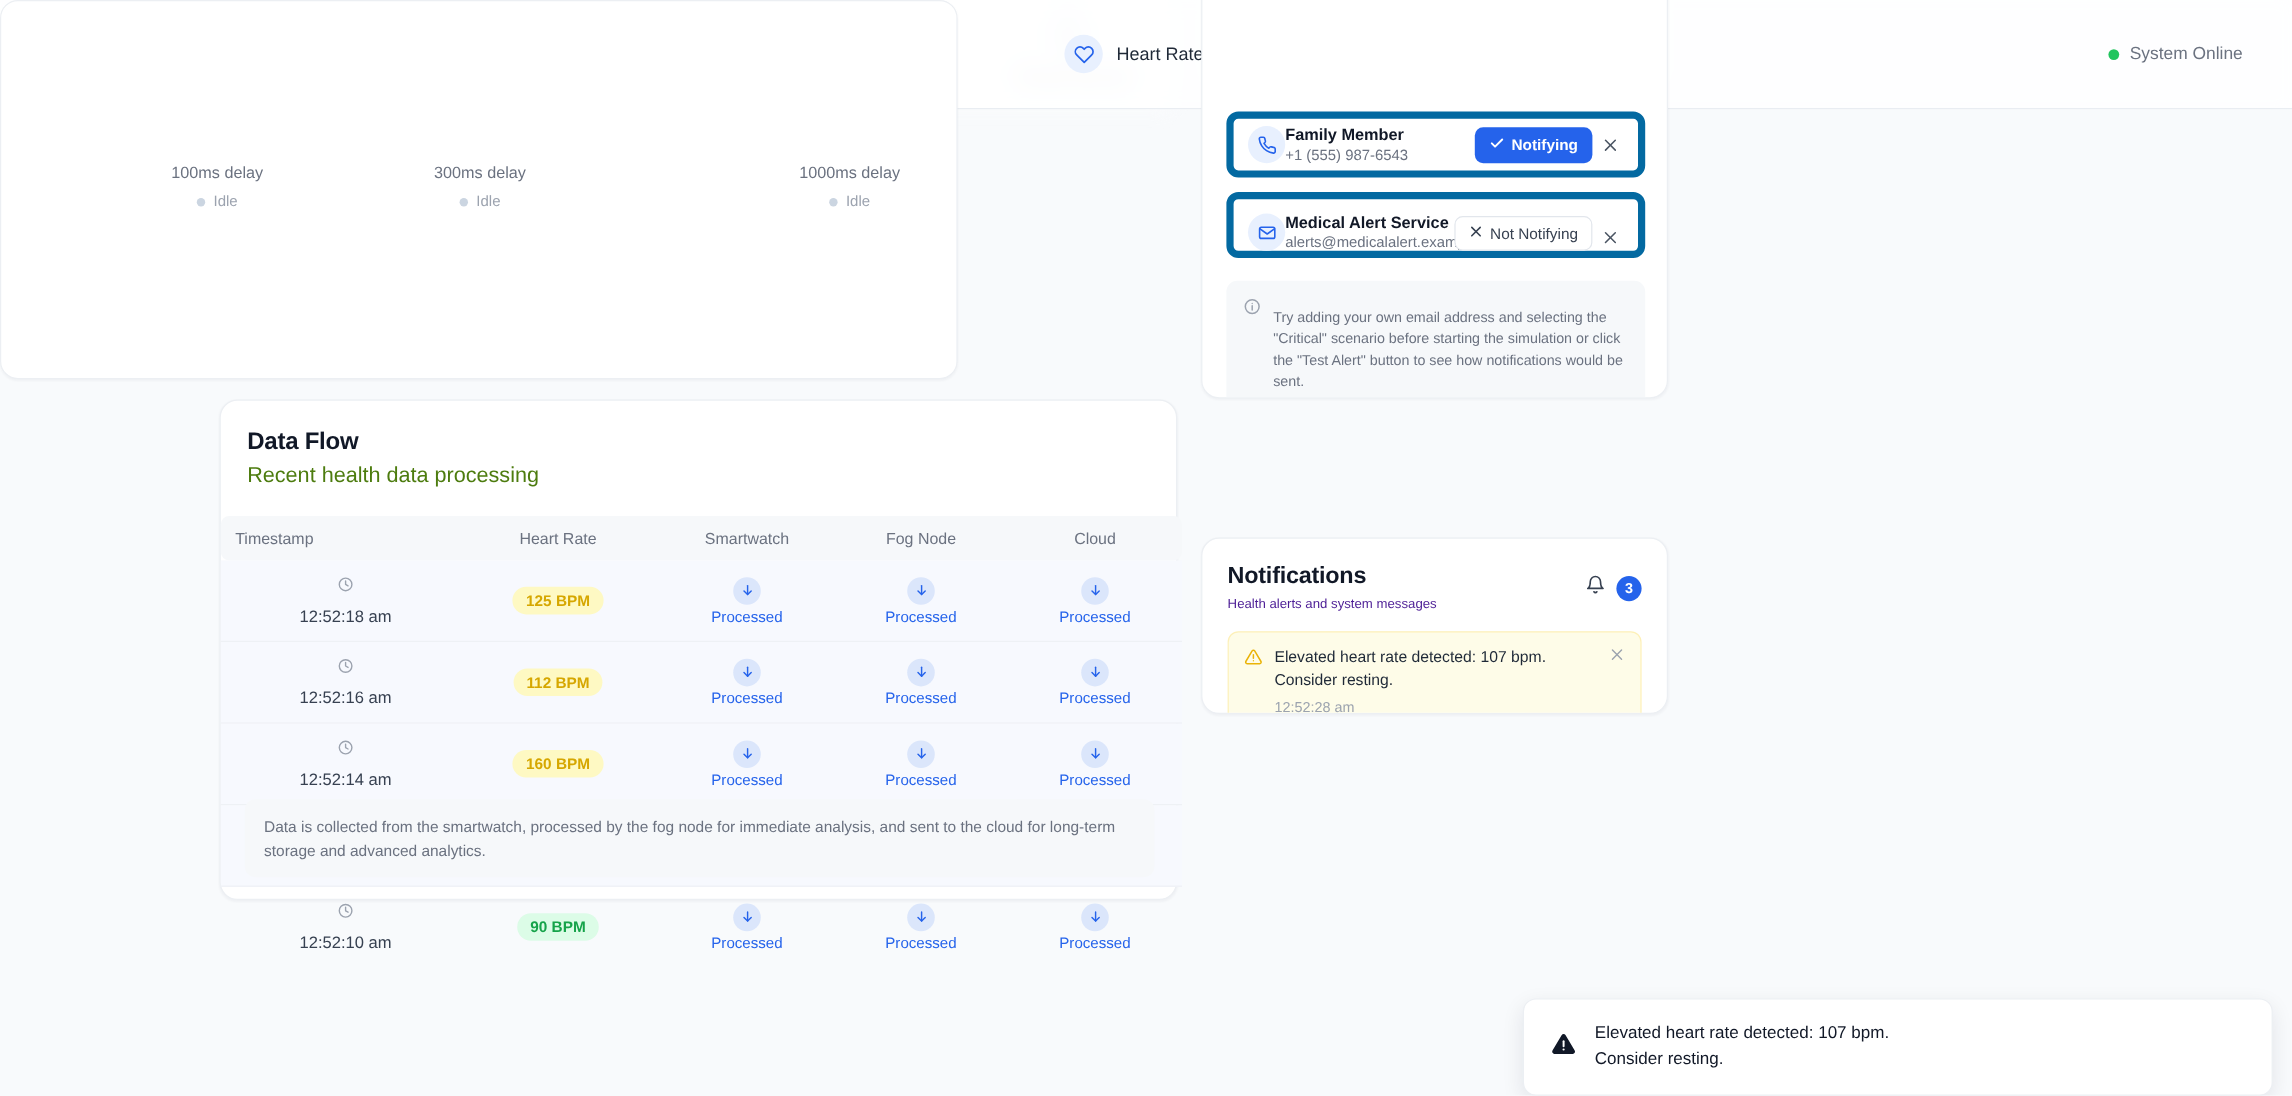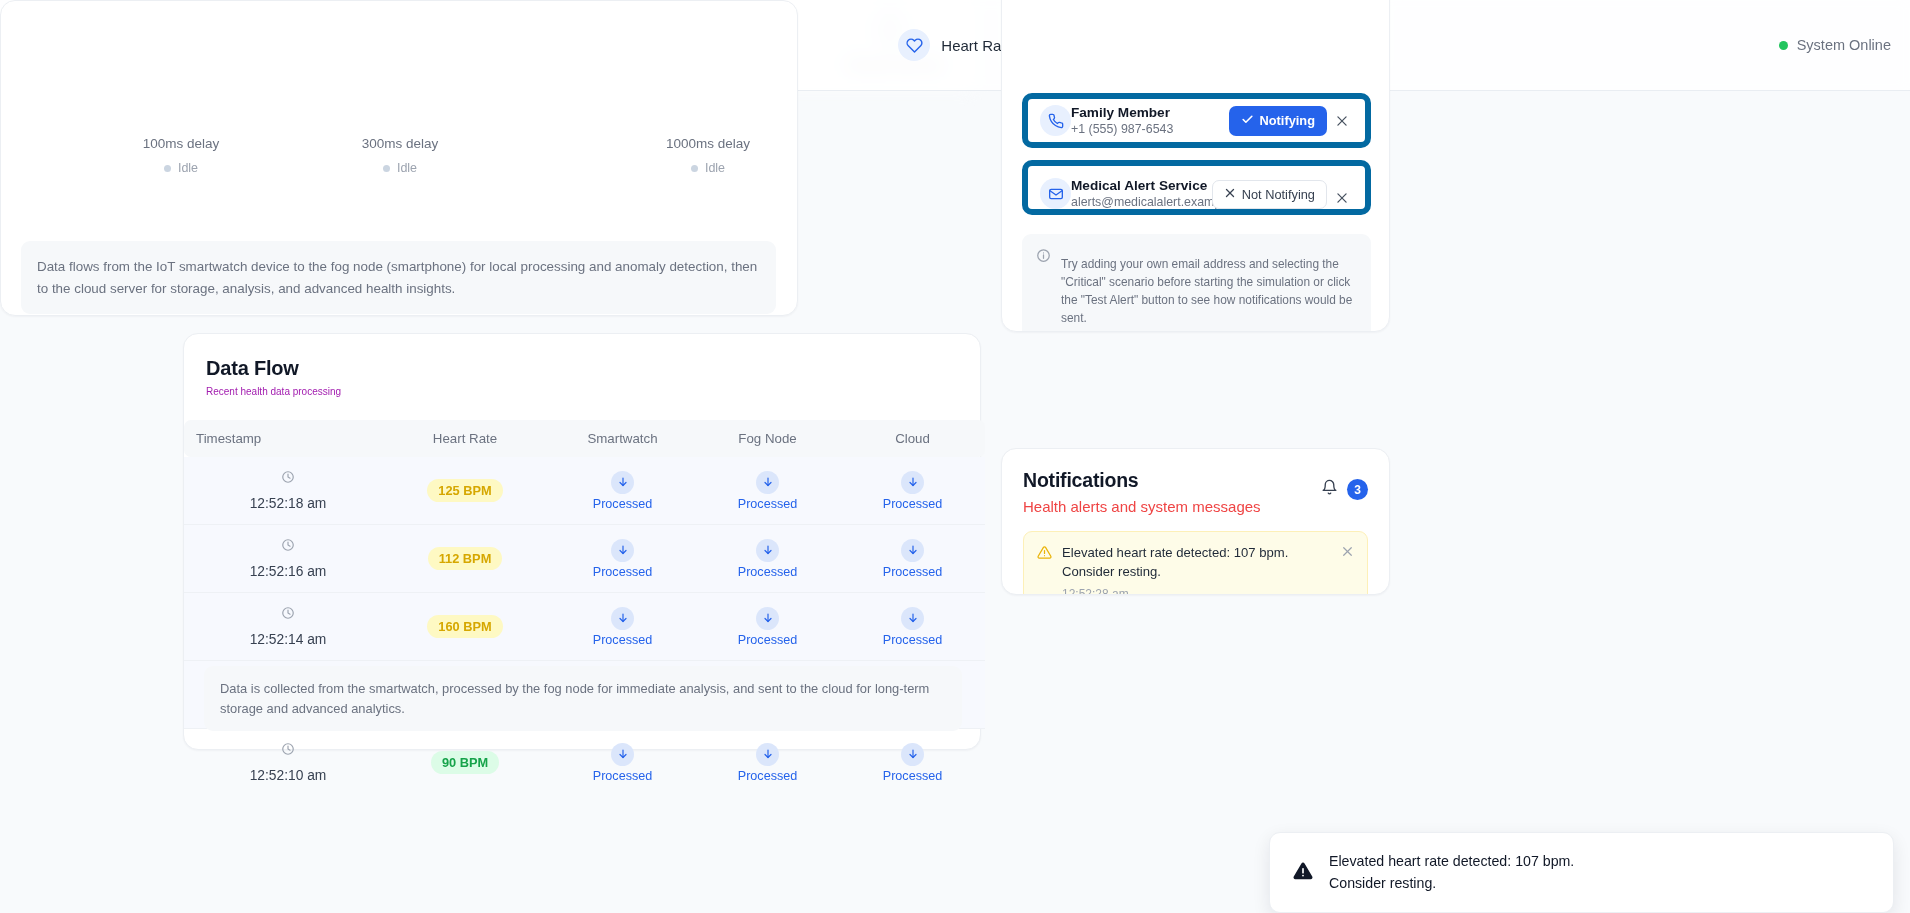--- a/index.html
+++ b/index.html
@@ -40,21 +40,21 @@
   .brand-sub { font-size:13px; color:#6b7280; margin-top:2px; }
 
   .nav { display:flex; align-items:center; gap:32px; margin-left:auto; margin-right:auto; }
   .nav-item { display:flex; align-items:center; gap:11px; cursor:pointer; }
   .nav-ico {
     width:32px; height:32px; border-radius:50%; background:#e8f0fe;
     display:flex; align-items:center; justify-content:center;
   }
   .nav-label { font-size:15px; color:#1f2937; }
 
-  .status { display:flex; align-items:center; gap:9px; padding-right:19px; }
+  .status { display:flex; align-items:center; gap:9px; padding-right:41px; }
   .dot-green { width:9px; height:9px; border-radius:50%; background:#22c55e; }
   .status-label { font-size:14.5px; color:#6b7280; }
   .card {
     background:#fff; border:1px solid #eceff3; border-radius:15px;
     box-shadow:0 1px 2px rgba(16,24,40,.04);
   }
   .arch-card { position:absolute; left:0; top:0; width:798px; height:316px; overflow:hidden; }
   .node-col { position:absolute; top:122px; width:180px; text-align:center; }
   .node-delay { font-size:13.5px; color:#6b7280; margin-top:13px; }
   .node-state { display:flex; align-items:center; justify-content:center; gap:7px; margin-top:10px; }
@@ -64,21 +64,21 @@
   .flow-note {
     position:absolute; left:20px; top:240px; width:755px;
     background:#f6f8fa; border-radius:9px; padding:15px 16px;
     font-size:13.4px; line-height:1.62; color:#6b7280;
   }
 
   
   .dataflow-card { position:absolute; left:183px; top:333px; width:798px; height:417px; }
   .df-head { padding:23px 22px 4px 22px; }
   .df-title { font-size:20px; font-weight:700; color:#111827; letter-spacing:-.2px; }
-  .df-sub { font-size:10px; color:#a21caf; margin-top:6px; }
+  .df-sub { font-size:18px; color:#4d7c0f; margin-top:6px; }
 
   table.df { width:758px; margin:19px auto 0 auto; border-collapse:collapse; table-layout:fixed; }
   table.df thead th {
     background:#f6f8fa; font-size:13.3px; font-weight:400; color:#6b7280;
     padding:11px 0; text-align:center; border:0;
   }
   table.df thead th:first-child { text-align:left; padding-left:12px; border-radius:7px 0 0 7px; }
   table.df thead th:last-child { border-radius:0 7px 7px 0; }
   table.df tbody td { padding:13px 0; text-align:center; border-bottom:1px solid #eef1f5; }
   table.df tbody tr.alt { background:#f7f9fe; }
@@ -138,21 +138,21 @@
     background:#f6f8fa; border-radius:9px; padding:13px 14px;
     display:flex; gap:10px;
   }
   .sim-text { font-size:11.9px; line-height:1.52; color:#6b7280; }
   .sim-text b { color:#374151; }
   .sim-text p.second { margin-top:8px; }
 
   .notif-card { position:absolute; left:1001px; top:448px; width:389px; height:147px; overflow:hidden; }
   .nf-head { padding:20px 21px 0 21px; display:flex; align-items:flex-start; }
   .nf-title { font-size:19.5px; font-weight:700; color:#111827; letter-spacing:-.2px; }
-  .nf-sub { font-size:15px; color:#ef4444; margin-top:6px; }
+  .nf-sub { font-size:11px; color:#4c1d95; margin-top:6px; }
   .nf-badge-wrap { margin-left:auto; display:flex; align-items:center; gap:9px; padding-top:10px; }
   .nf-count {
     min-width:21px; height:21px; border-radius:11px; background:#2563eb; color:#fff;
     font-size:12px; font-weight:700; display:flex; align-items:center; justify-content:center;
     padding:0 6px;
   }
   .alert-item {
     margin:16px 21px 0 21px; background:#fefce8; border:1px solid #fdf0b8;
     border-radius:9px; padding:12px 13px; display:flex; gap:10px;
   }
@@ -247,21 +247,20 @@
         <span class="node-state-label">Idle</span>
       </div>
     </div>
     <div class="node-col" style="left:617px;">
       <div class="node-delay">1000ms delay</div>
       <div class="node-state">
         <span class="dot-gray"></span>
         <span class="node-state-label">Idle</span>
       </div>
     </div>
-    <div class="flow-note">Data flows from the IoT smartwatch device to the fog node (smartphone) for local processing and anomaly detection, then to the cloud server for storage, analysis, and advanced health insights.</div>
   </div>
 
   <div class="card dataflow-card">
     <div class="df-head">
       <div class="df-title">Data Flow</div>
       <div class="df-sub">Recent health data processing</div>
     </div>
 
     <table class="df">
       <colgroup>

